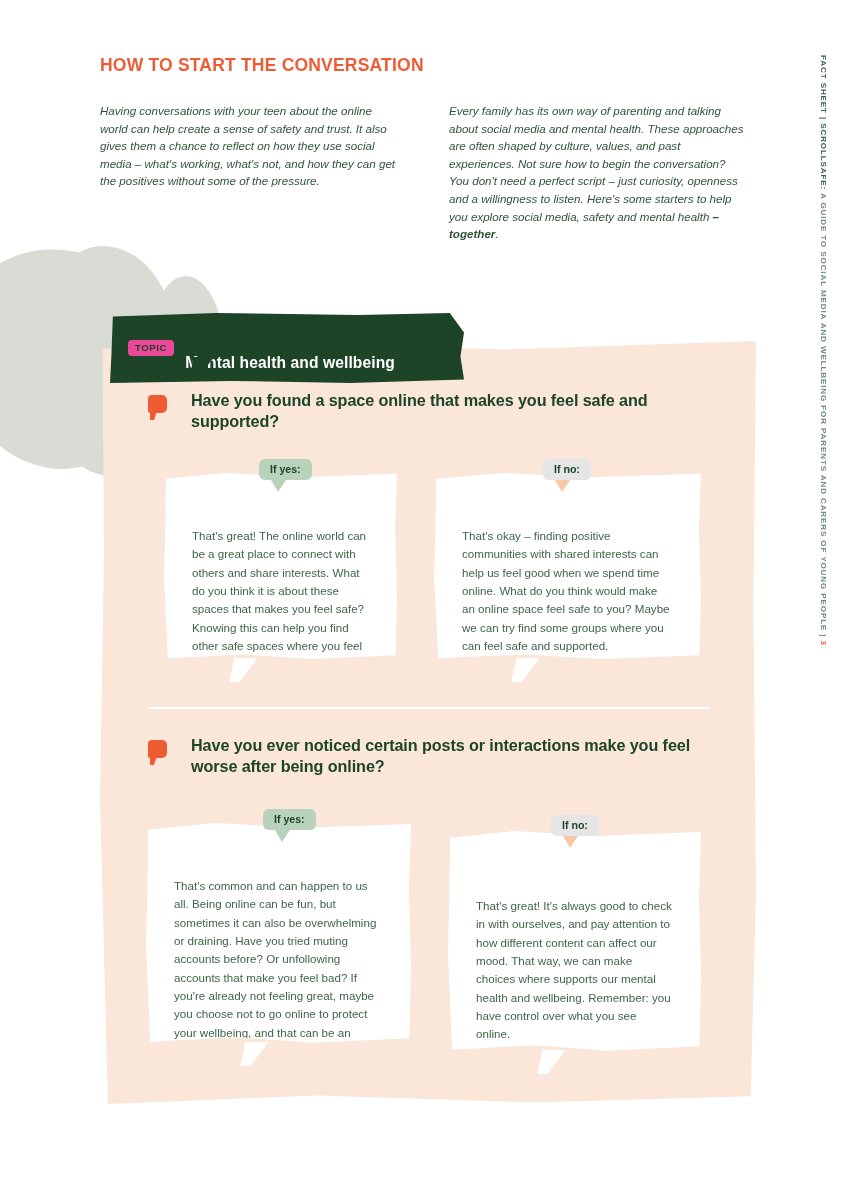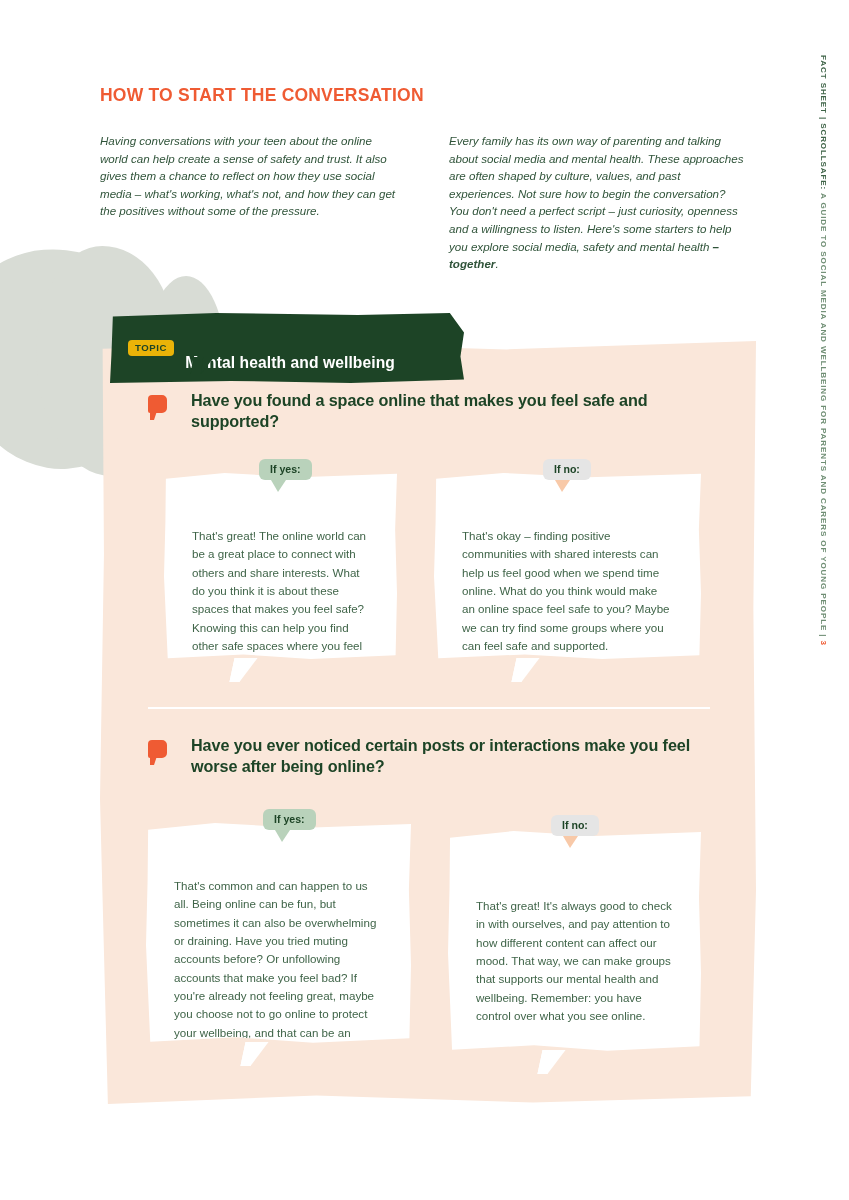--- a/index.html
+++ b/index.html
@@ -48,21 +48,20 @@
     border-radius: 52% 48% 40% 60% / 50% 44% 56% 50%;
   }
 
   
   .header {
     position: absolute;
     left: 100px;
     top: 55px;
     width: 650px;
     z-index: 4;
-    margin-top: 30px;
   }
   .page-heading {
     color: #ef5b33;
     font-size: 17.5px;
     font-weight: bold;
     letter-spacing: 0.2px;
     margin: 0 0 26px 0;
     line-height: 1.2;
   }
   .intro-cols {
@@ -134,21 +133,21 @@
     padding: 11px 24px 11px 18px;
     clip-path: polygon(
       0.8% 5%, 30% 0%, 70% 3%, 96% 0%,
       100% 28%, 99% 62%, 100% 95%,
       68% 100%, 34% 97%, 0% 100%,
       0.4% 60%
     );
     min-width: 312px;
   }
   .topic-pill {
-    background: #eab308;
+    background: #ec4899;
     color: #1d4426;
     font-size: 9.6px;
     font-weight: bold;
     letter-spacing: 0.6px;
     border-radius: 4px;
     padding: 3.5px 7px 3.5px 7px;
     line-height: 1;
   }
   .topic-title {
     font-size: 15.6px;
@@ -338,17 +337,17 @@
     <div class="card-inner">That's common and can happen to us all. Being online can be fun, but sometimes it can also be overwhelming or draining. Have you tried muting accounts before? Or unfollowing accounts that make you feel bad? If you're already not feeling great, maybe you choose not to go online to protect your wellbeing, and that can be an empowering choice.</div>
   </div>
   <div class="card-tail" style="left:243px; top:1042px; z-index:4;"></div>
 
   <div class="badge badge-no" style="left:545px; top:815px;">
     <span>If no:</span>
     <span class="badge-tail"></span>
   </div>
 
   <div class="card" style="left:448px; top:831px; width:253px; height:222px; z-index:4;">
-    <div class="card-inner" style="padding-top:66px;">That's great! It's always good to check in with ourselves, and pay attention to how different content can affect our mood. That way, we can make groups that supports our mental health and wellbeing. Remember: you have control over what you see online.</div>
+    <div class="card-inner" style="padding-top:66px;">That's great! It's always good to check in with ourselves, and pay attention to how different content can affect our mood. That way, we can make choices where supports our mental health and wellbeing. Remember: you have control over what you see online.</div>
   </div>
   <div class="card-tail" style="left:540px; top:1050px; z-index:4;"></div>
 
 </div>
 
 </body></html>

